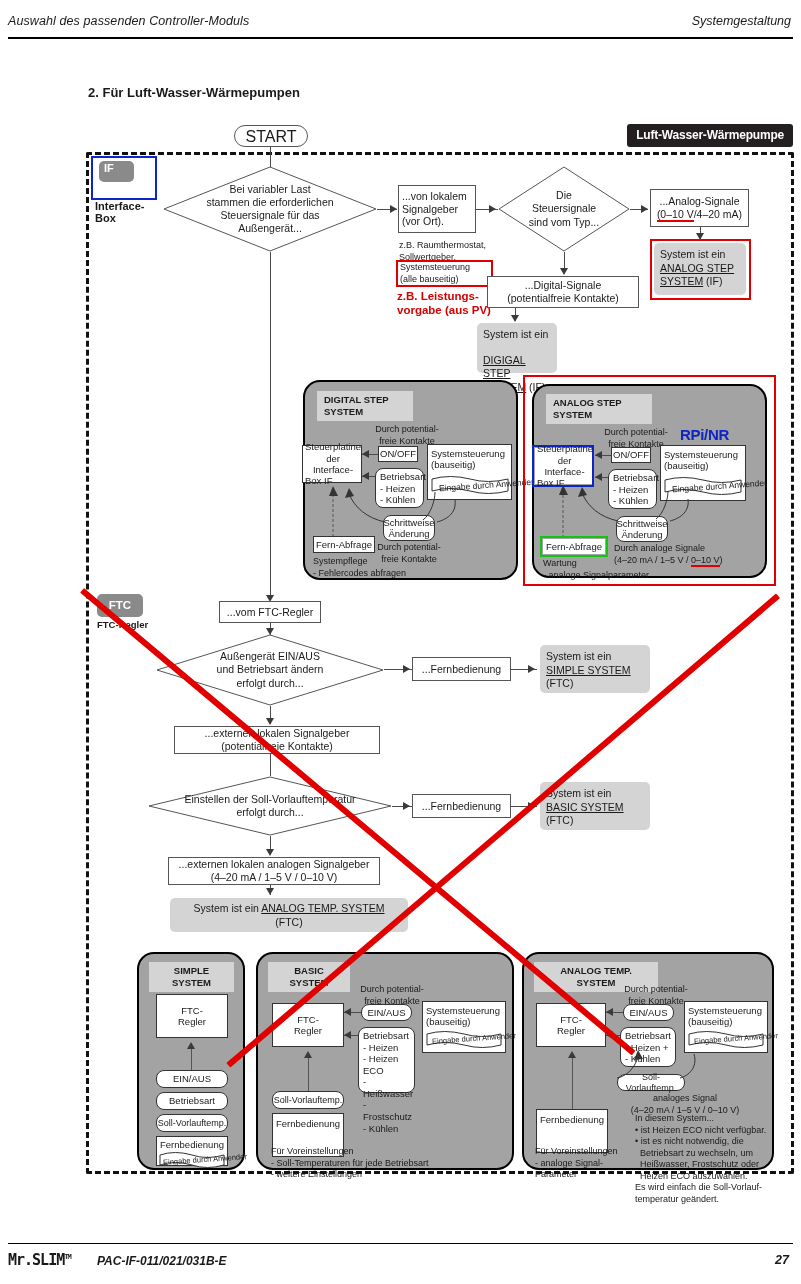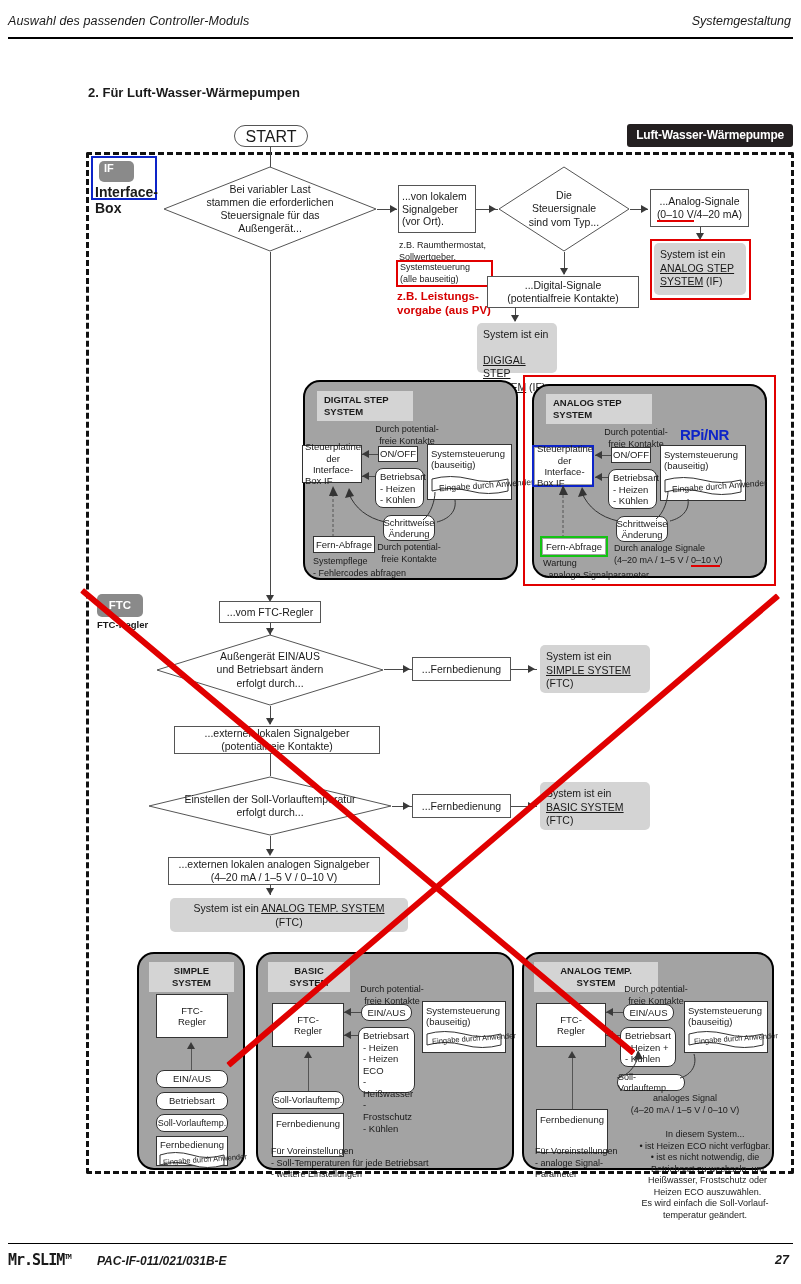--- a/index.html
+++ b/index.html
@@ -26,21 +26,21 @@
   
   .dframe{left:86px;top:152px;width:708px;height:1022px;
           border:3px dashed #111;border-radius:2px;}
   .hp-badge{right:8px;top:124px;background:#231f20;color:#fff;font-weight:bold;
             font-size:12px;padding:4px 9px 5px;border-radius:3px;letter-spacing:-.2px;}
 
   .ifbadge{left:91px;top:156px;width:66px;height:44px;border:2.5px solid #0d24c8;}
   .ifbadge .chip{position:absolute;left:6px;top:3px;width:35px;height:21px;background:#8a8a8a;
                  border-radius:5px;color:#fff;font-weight:bold;font-size:11px;
                  padding:1px 0 0 5px;box-sizing:border-box;}
-  .ifbadge .cap{position:absolute;left:2px;top:26px;font-size:14px;font-weight:bold;}
+  .ifbadge .cap{position:absolute;left:2px;top:42px;font-size:11px;font-weight:bold;}
   .ftcbadge{left:97px;top:594px;width:58px;}
   .ftcbadge .chip{width:46px;height:23px;background:#8a8a8a;border-radius:5px;color:#fff;
                   font-weight:bold;font-size:11.5px;text-align:center;line-height:23px;}
   .ftcbadge .cap{font-size:9.5px;font-weight:bold;margin-top:2px;}
 
   
   .pbox{border:1px solid #555;background:#fff;font-size:10.5px;line-height:1.22;
         display:flex;align-items:center;justify-content:center;text-align:center;padding:2px 3px;}
   .pbox.l{justify-content:flex-start;text-align:left;}
   .gbox{background:#d4d4d4;border-radius:5px;font-size:10.5px;line-height:1.3;
@@ -63,21 +63,21 @@
   .arw.u{border-left:4.5px solid transparent;border-right:4.5px solid transparent;border-bottom:7px solid #3a3a3a;}
 
   .note{font-size:9px;line-height:1.28;}
 
   
   .panel{border:2.6px solid #000;border-radius:17px;background:#a3a3a3;}
   .ptitle{background:#d4d4d4;font-size:9.5px;font-weight:bold;line-height:1.25;padding:3px 7px;}
   .rbox{border:1px solid #333;background:#fff;font-size:9.5px;line-height:1.2;
         display:flex;align-items:center;justify-content:center;text-align:center;}
   .rrbox{border:1px solid #333;border-radius:8px;background:#fff;font-size:9.5px;line-height:1.2;
-         display:flex;align-items:center;justify-content:center;text-align:left;}
+         display:flex;align-items:center;justify-content:center;text-align:center;}
   .rlist{border:1px solid #333;border-radius:8px;background:#fff;font-size:9.5px;line-height:1.22;
          padding:2px 4px;}
   .wavy{position:relative;font-size:8.5px;}
   .wavy span{position:absolute;left:8px;top:6px;transform:rotate(-4deg);white-space:nowrap;
              font-size:8.5px;}
 
   
   .rmark{border:2.6px solid #e10000;background:transparent;}
   .rtext{color:#d60000;font-weight:bold;}
   .rund{border-bottom:2.4px solid #e10000;}
@@ -506,21 +506,21 @@
       <div>analoges Signal</div>
       <div>(4–20 mA / 1–5 V / 0–10 V)</div>
     </div>
     <div class="abs ln lnv" style="left:48px;top:103px;height:54px;background:#555;"></div>
     <div class="abs arw u" style="left:44px;top:97px;"></div>
     <div class="abs rbox" style="left:12px;top:155px;width:72px;height:44px;align-items:flex-start;padding-top:4px;">Fernbedienung</div>
     <div class="abs note" style="left:11px;top:192px;width:110px;">
       <div>Für Voreinstellungen</div>
       <div>- analoge Signal-Parameter</div>
     </div>
-    <div class="abs note" style="left:111px;top:175px;width:140px;text-align:center;">
+    <div class="abs note" style="left:111px;top:159px;width:140px;">
       <div>In diesem System...</div>
       <div>• ist Heizen ECO nicht verfügbar.</div>
       <div>• ist es nicht notwendig, die</div>
       <div style="padding-left:5px;">Betriebsart zu wechseln, um</div>
       <div style="padding-left:5px;">Heißwasser, Frostschutz oder</div>
       <div style="padding-left:5px;">Heizen ECO auszuwählen.</div>
       <div>Es wird einfach die Soll-Vorlauf-</div>
       <div>temperatur geändert.</div>
     </div>
   </div>

